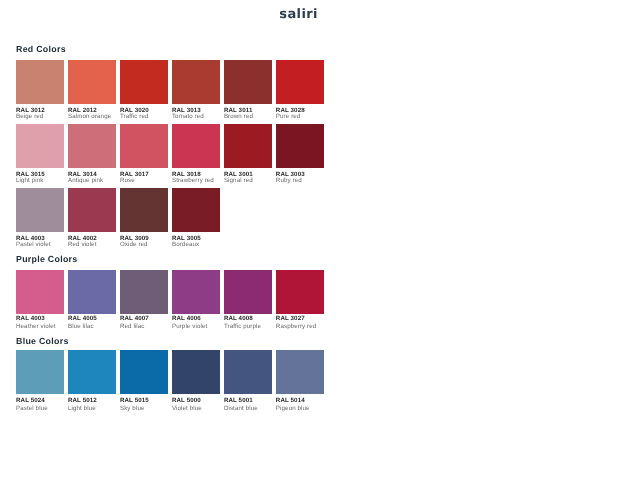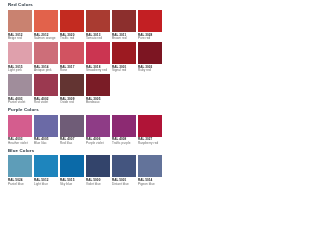--- a/index.html
+++ b/index.html
@@ -41,20 +41,23 @@
     font-size:3.1px;font-weight:400;color:#6a6a6a;
     line-height:1.15;letter-spacing:.05px;white-space:nowrap;
     display:block;
   }
 </style>
 </head>
 <body>
 
 <div class="page">
 
+  <div class="header">
+    <div class="logo" style="color: rgb(44, 62, 80);">saliri</div>
+  </div>
 
   <div id="sections-root">
       <div class="section">
         <div class="section-title">Red Colors</div>
         <div class="row">
           <div class="cell">
             <div class="swatch" style="background: rgb(201, 130, 112);"></div>
             <div class="meta">
               <span class="code">RAL 3012</span>
               <span class="cname">Beige red</span>

